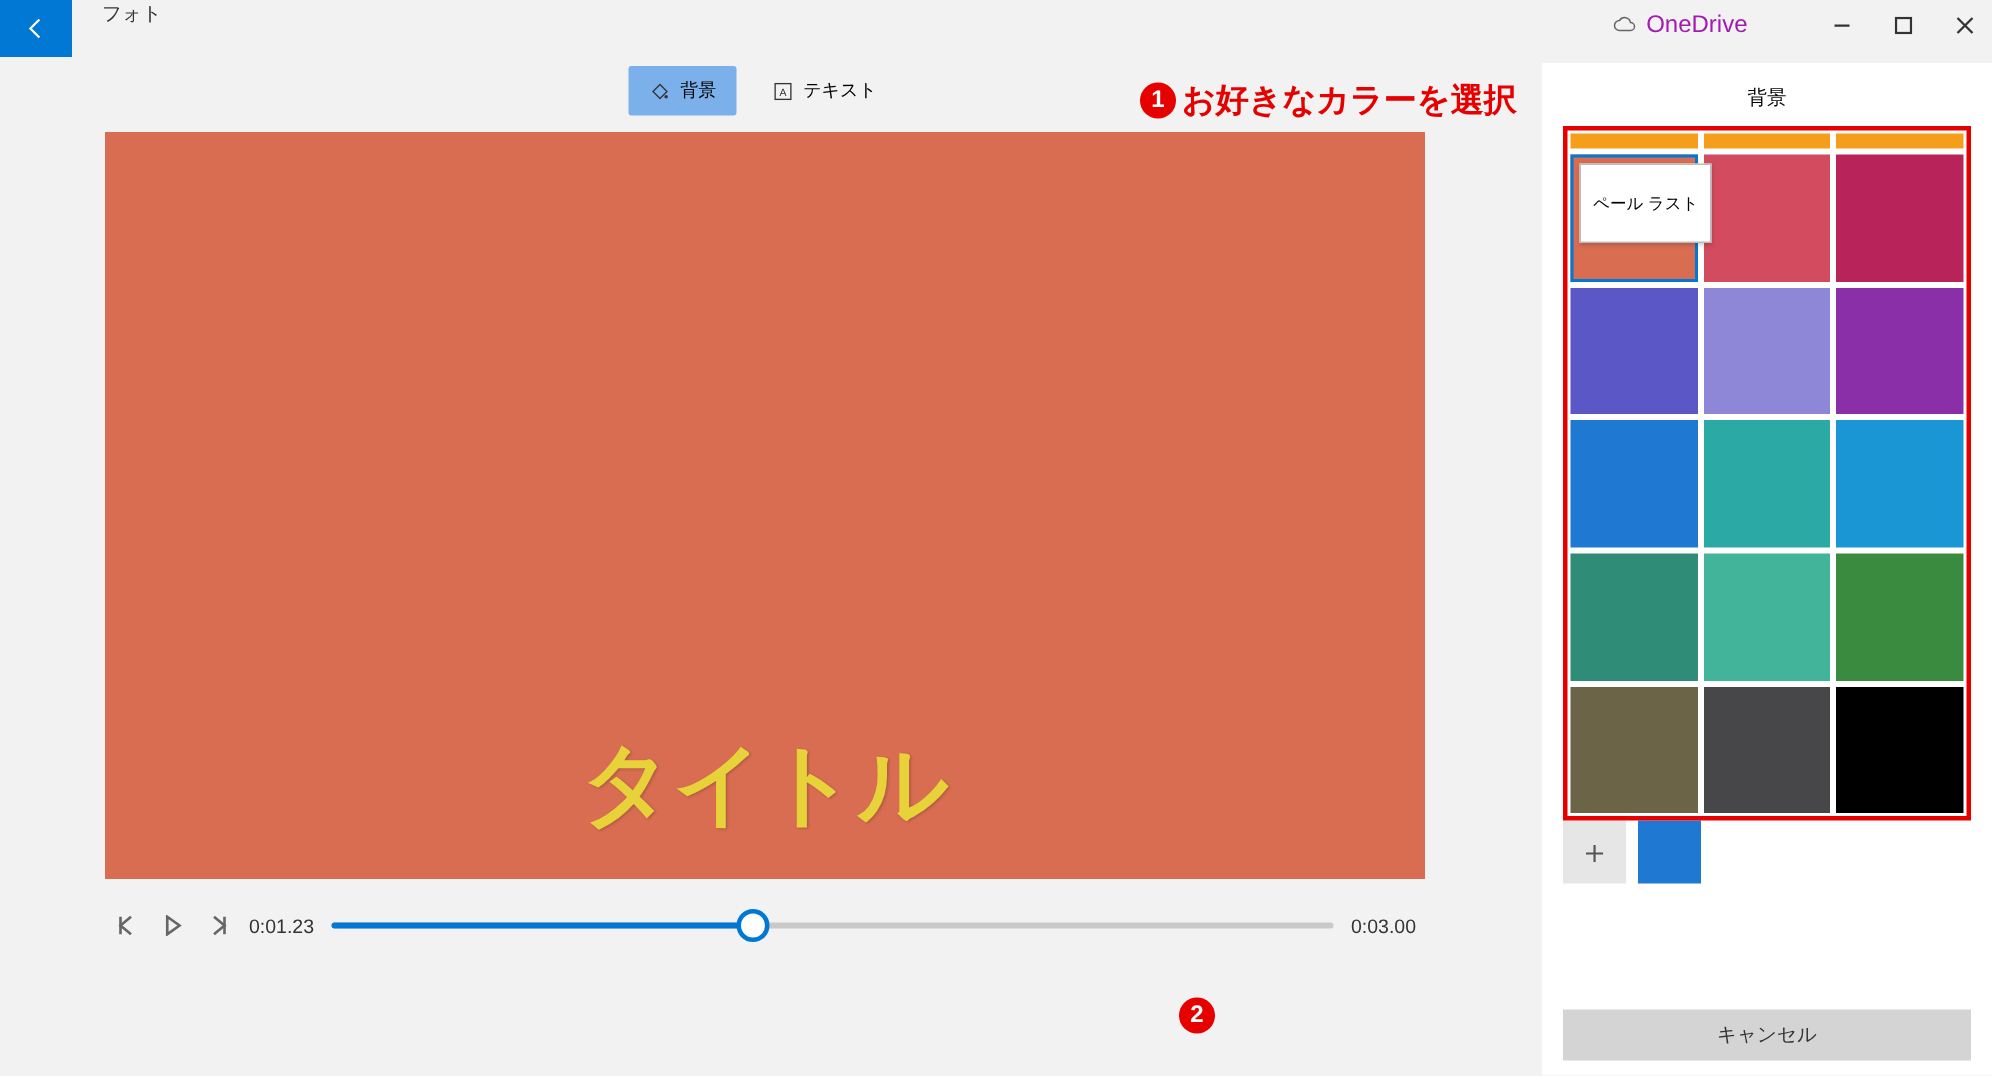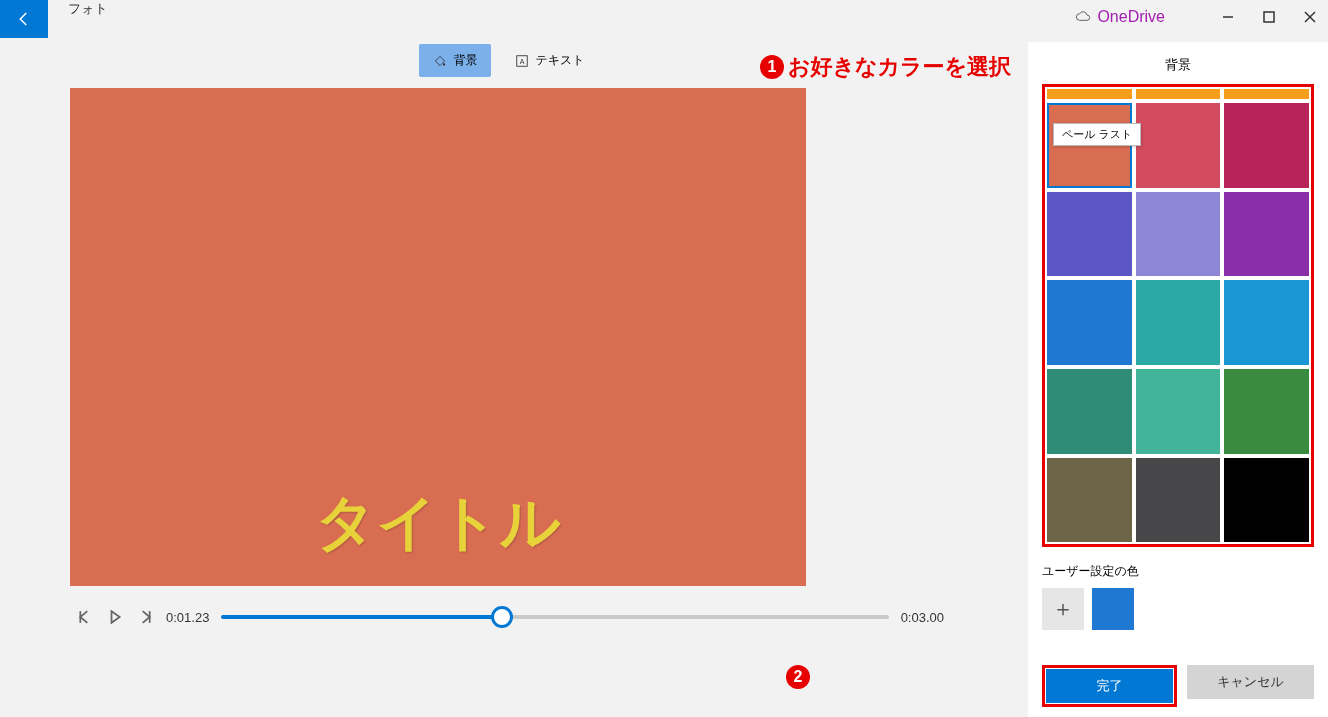--- a/index.html
+++ b/index.html
@@ -24,42 +24,42 @@
   .tab.active { background:#7bb0ea; }
   .tab svg { width:14px; height:14px; }
 
   
   .annotation { position:absolute; color:#e60000; font-size:22px; font-weight:600; display:flex; align-items:center; gap:4px;}
   .annotation .num { display:inline-flex; align-items:center; justify-content:center; width:24px; height:24px; border-radius:50%; background:#e60000; color:#fff; font-size:16px; font-weight:bold;}
   .anno1 { top:52px; left:760px; }
   .anno2 { top:665px; left:786px; }
 
   
-  .preview { position:absolute; top:88px; left:70px; width:736px; height:498px; background:#d96d52; display:flex; align-items:flex-end; justify-content:center; }
+  .preview { position:absolute; top:88px; left:70px; width:880px; height:498px; background:#d96d52; display:flex; align-items:flex-end; justify-content:center; }
   .preview-title { color:#e8d23a; font-size:60px; font-weight:bold; margin-bottom:22px; text-shadow:1px 1px 2px rgba(0,0,0,.2); }
 
   
   .playback { position:absolute; top:608px; left:70px; width:880px; display:flex; align-items:center; gap:12px; padding:0 6px; }
   .pb-btn { width:18px; height:18px; display:flex; align-items:center; justify-content:center; }
   .pb-btn svg { width:14px; height:14px; stroke:#666; fill:#666; }
   .time { font-size:13px; color:#333; }
   .track { flex:1; height:4px; background:#c9c9c9; position:relative; border-radius:2px; }
   .track-fill { position:absolute; left:0; top:0; height:100%; width:42%; background:#0078d4; border-radius:2px;}
   .thumb { position:absolute; left:42%; top:50%; transform:translate(-50%,-50%); width:22px; height:22px; background:#fff; border:3px solid #0078d4; border-radius:50%; }
 
   
   .panel { position:absolute; top:42px; right:0; width:300px; bottom:0; background:#fff; padding:14px 14px 10px 14px; display:flex; flex-direction:column;}
   .panel-title { text-align:center; font-size:13px; margin-bottom:10px; }
   .swatch-outline { border:3px solid #e60000; padding:2px; position:relative; }
   .top-strip { display:grid; grid-template-columns:repeat(3,1fr); gap:4px; margin-bottom:4px;}
   .top-strip div { height:10px; }
   .swatch-grid { display:grid; grid-template-columns:repeat(3,1fr); gap:4px; }
   .swatch { aspect-ratio:1/1; position:relative; }
   .swatch.selected { outline:2px solid #0078d4; outline-offset:-2px; }
-  .tooltip { position:absolute; top:20px; left:6px; background:#fff; border:1px solid #bbb; padding:3px 8px; font-size:11px; box-shadow:0 1px 3px rgba(0,0,0,.2); white-space:nowrap; z-index:5;}
+  .tooltip { position:absolute; top:6px; left:6px; background:#fff; border:1px solid #bbb; padding:18px 8px; font-size:11px; box-shadow:0 1px 3px rgba(0,0,0,.2); white-space:nowrap; z-index:5;}
 
   .custom-label { font-size:12px; margin-top:16px; margin-bottom:8px; }
   .custom-row { display:flex; gap:8px; }
   .add-sw { width:42px; height:42px; background:#e6e6e6; display:flex; align-items:center; justify-content:center; font-size:22px; color:#555;}
   .cust-sw { width:42px; height:42px; }
 
   .panel-actions { margin-top:auto; display:flex; gap:10px; padding-top:14px;}
   .btn { flex:1; height:34px; display:flex; align-items:center; justify-content:center; font-size:13px; }
   .btn-primary { background:#0078d4; color:#fff; }
   .btn-primary-wrap { border:3px solid #e60000; padding:1px; flex:1; display:flex;}
@@ -178,26 +178,22 @@
         <div class="swatch" style="background: rgb(42, 169, 165);"></div>
         <div class="swatch" style="background: rgb(25, 150, 211);"></div>
         <div class="swatch" style="background: rgb(46, 140, 119);"></div>
         <div class="swatch" style="background: rgb(65, 180, 154);"></div>
         <div class="swatch" style="background: rgb(58, 138, 63);"></div>
         <div class="swatch" style="background: rgb(107, 100, 71);"></div>
         <div class="swatch" style="background: rgb(71, 71, 74);"></div>
         <div class="swatch" style="background: rgb(0, 0, 0);"></div>
       </div>
   </div>
-  <div class="custom-label">ユーザー設定の色</div>
   <div class="custom-row">
     <div class="add-sw">
       <span>＋</span>
     </div>
     <div class="cust-sw" id="cust-sw" style="background: rgb(31, 120, 209);"></div>
   </div>
   <div class="panel-actions">
-    <div class="btn-primary-wrap">
-      <div class="btn btn-primary">完了</div>
-    </div>
     <div class="btn btn-secondary">キャンセル</div>
   </div>
 </div>
 
 </body></html>

